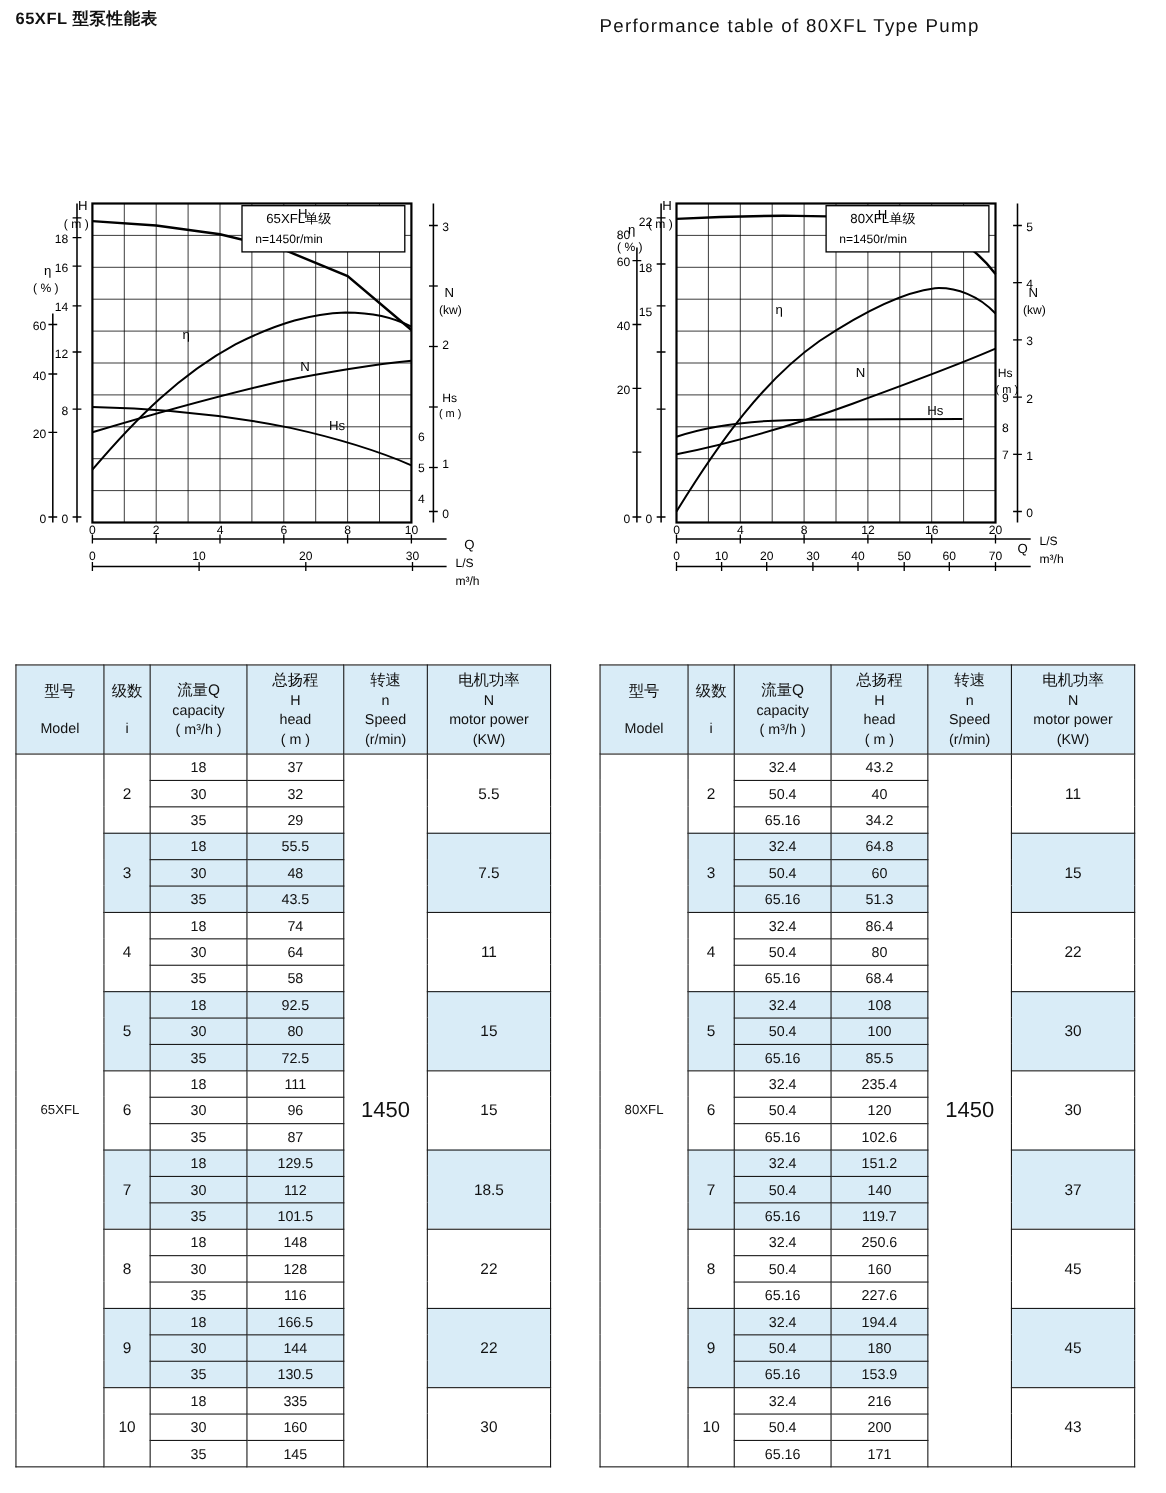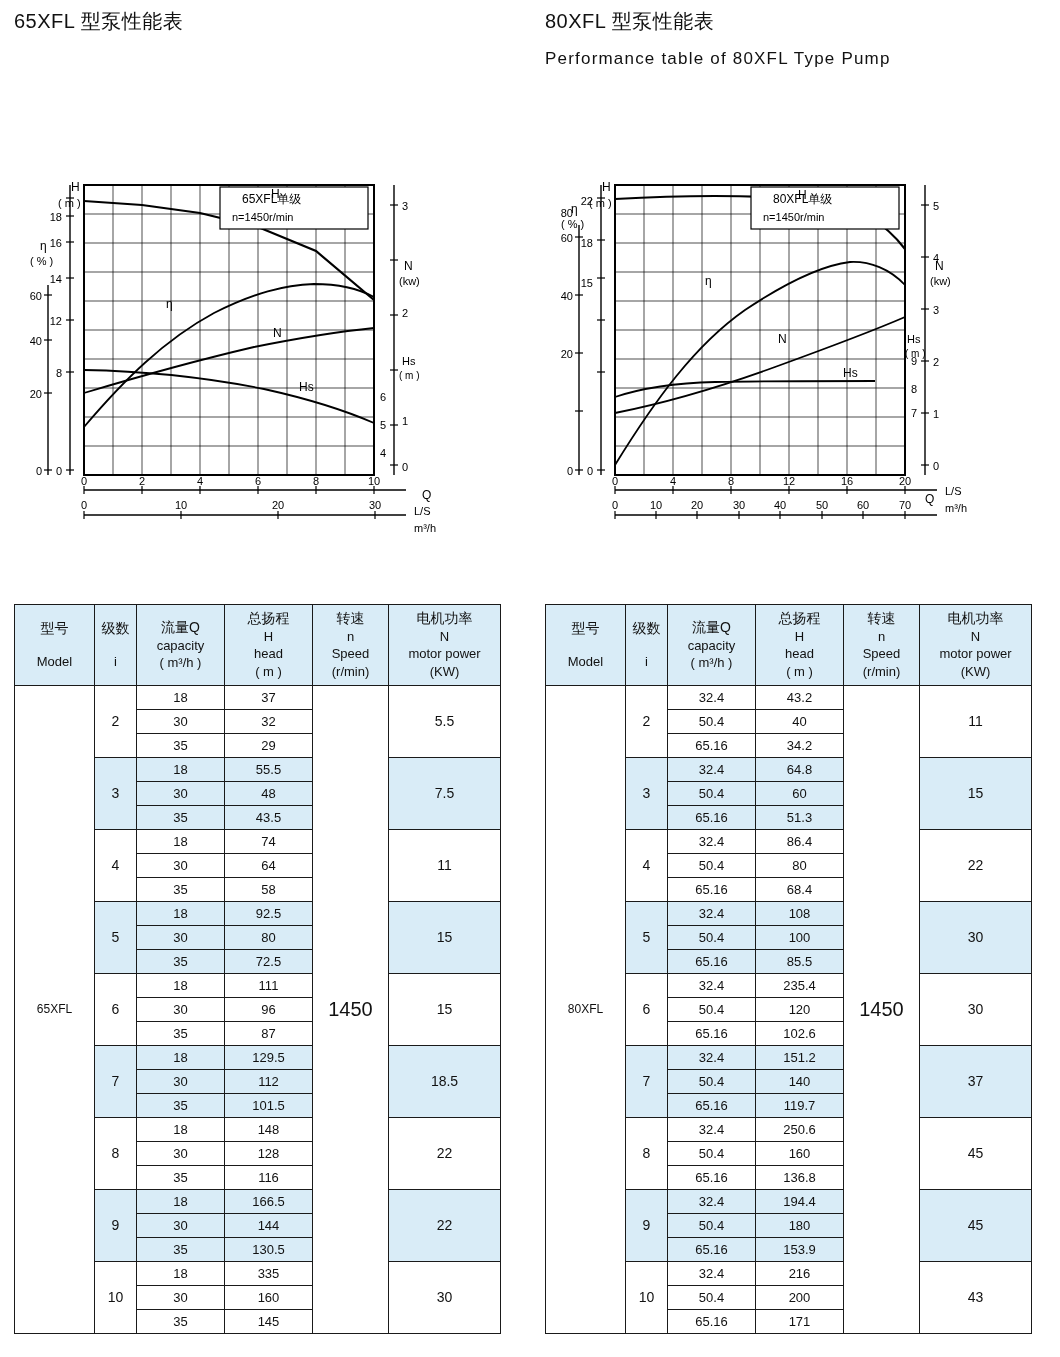--- a/index.html
+++ b/index.html
@@ -22,22 +22,22 @@
   }
   .col {
     position: absolute;
     top: 0;
     width: 500px;
   }
   .col-left { left: 14px; }
   .col-right { left: 545px; }
 
   .title-cn {
-    font-size: 20px;
-    font-weight: normal;
+    font-size: 15px;
+    font-weight: bold;
     letter-spacing: 0.5px;
     margin: 8px 0 0 0;
     white-space: nowrap;
   }
   .title-en {
     font-size: 17px;
     margin: 14px 0 0 0;
     letter-spacing: 1.2px;
     white-space: nowrap;
   }
@@ -425,21 +425,20 @@
               <td class="val qcell">35</td>
               <td class="val hcell">145</td>
             </tr>
           </tbody>
       </table>
     </div>
   </div>
 
   <div class="col col-right">
 
-    <div class="title-cn">80XFL 型泵性能表</div>
     <div class="title-en">Performance table of 80XFL Type Pump</div>
 
     <div class="chart-wrap">
       <svg class="chart-svg" width="500" height="380" viewBox="0 0 500 380">
         <rect x="70" y="20" width="290" height="290" fill="#ffffff" stroke="#000" stroke-width="2"></rect>
         <g stroke="#000" stroke-width="0.7">
           <line x1="99" y1="20" x2="99" y2="310"></line>
           <line x1="128" y1="20" x2="128" y2="310"></line>
           <line x1="157" y1="20" x2="157" y2="310"></line>
           <line x1="186" y1="20" x2="186" y2="310"></line>
@@ -717,21 +716,21 @@
               <td class="val qcell">32.4</td>
               <td class="val hcell">250.6</td>
               <td class="power-cell" rowspan="3">45</td>
             </tr>
             <tr class="plain subrow">
               <td class="val qcell">50.4</td>
               <td class="val hcell">160</td>
             </tr>
             <tr class="plain subrow">
               <td class="val qcell">65.16</td>
-              <td class="val hcell">136.8</td>
+              <td class="val hcell">227.6</td>
             </tr>
             <tr class="band subrow">
               <td class="stage-cell" rowspan="3">9</td>
               <td class="val qcell">32.4</td>
               <td class="val hcell">194.4</td>
               <td class="power-cell" rowspan="3">45</td>
             </tr>
             <tr class="band subrow">
               <td class="val qcell">50.4</td>
               <td class="val hcell">180</td>

